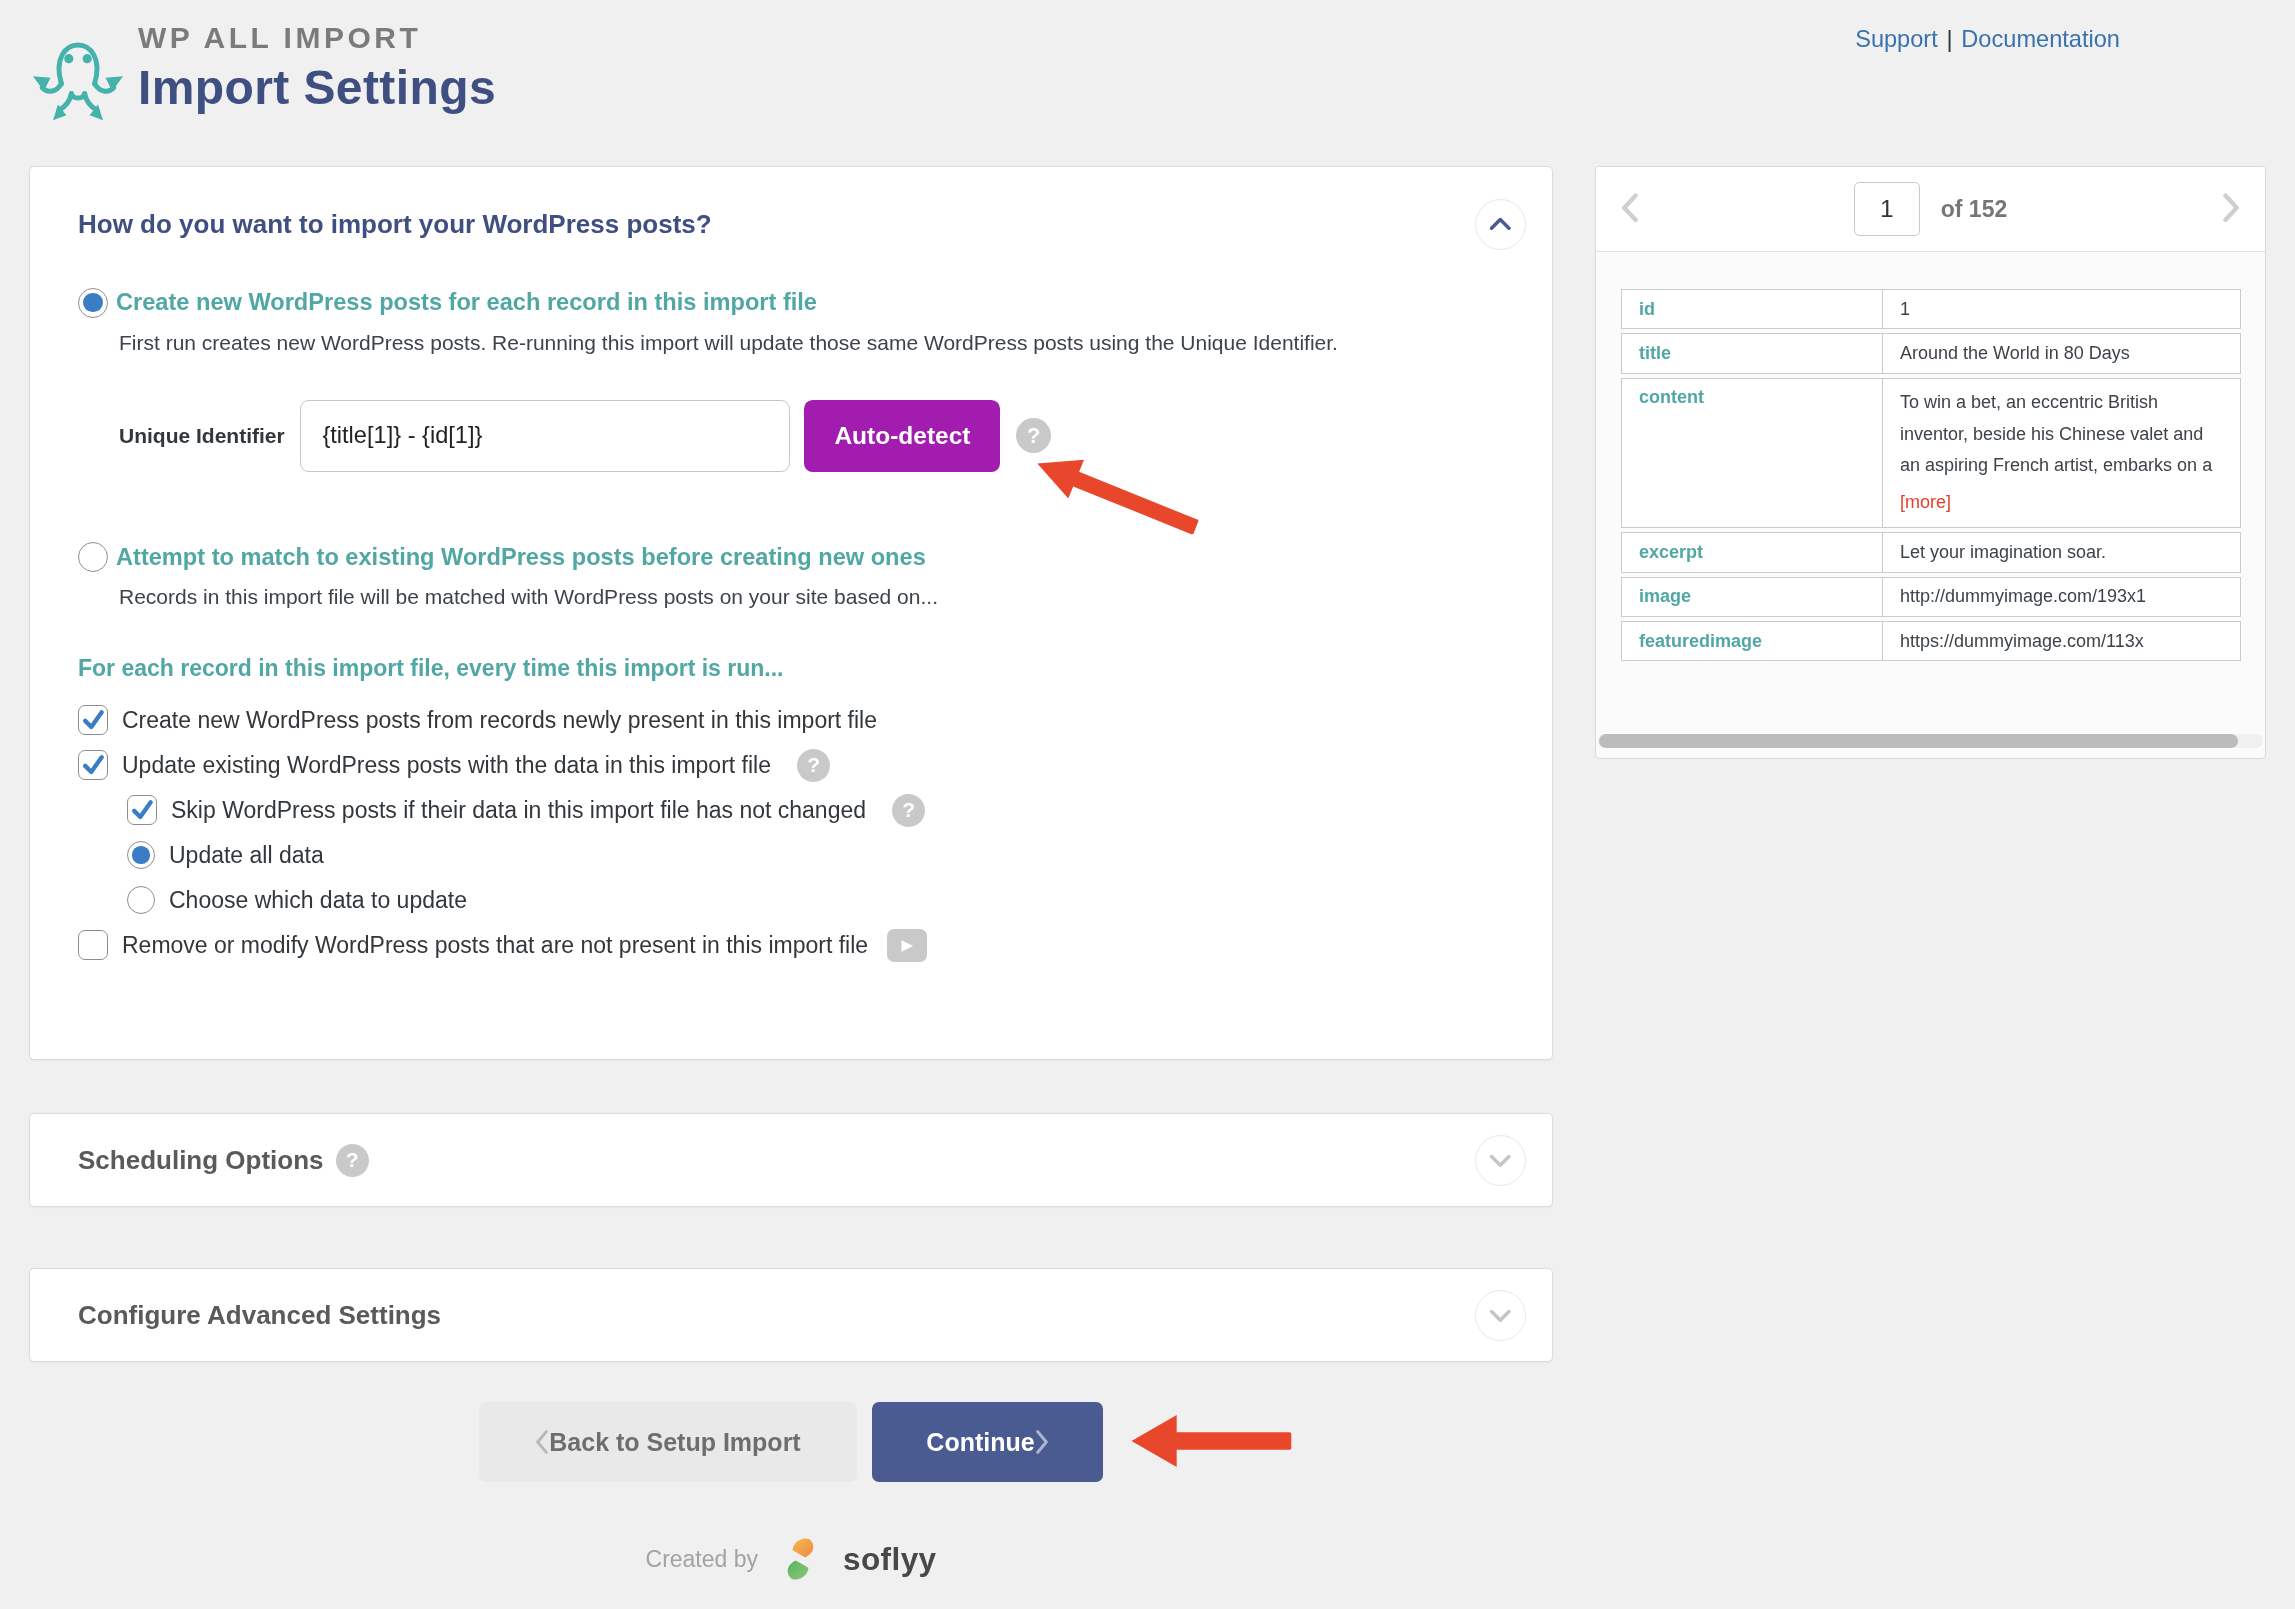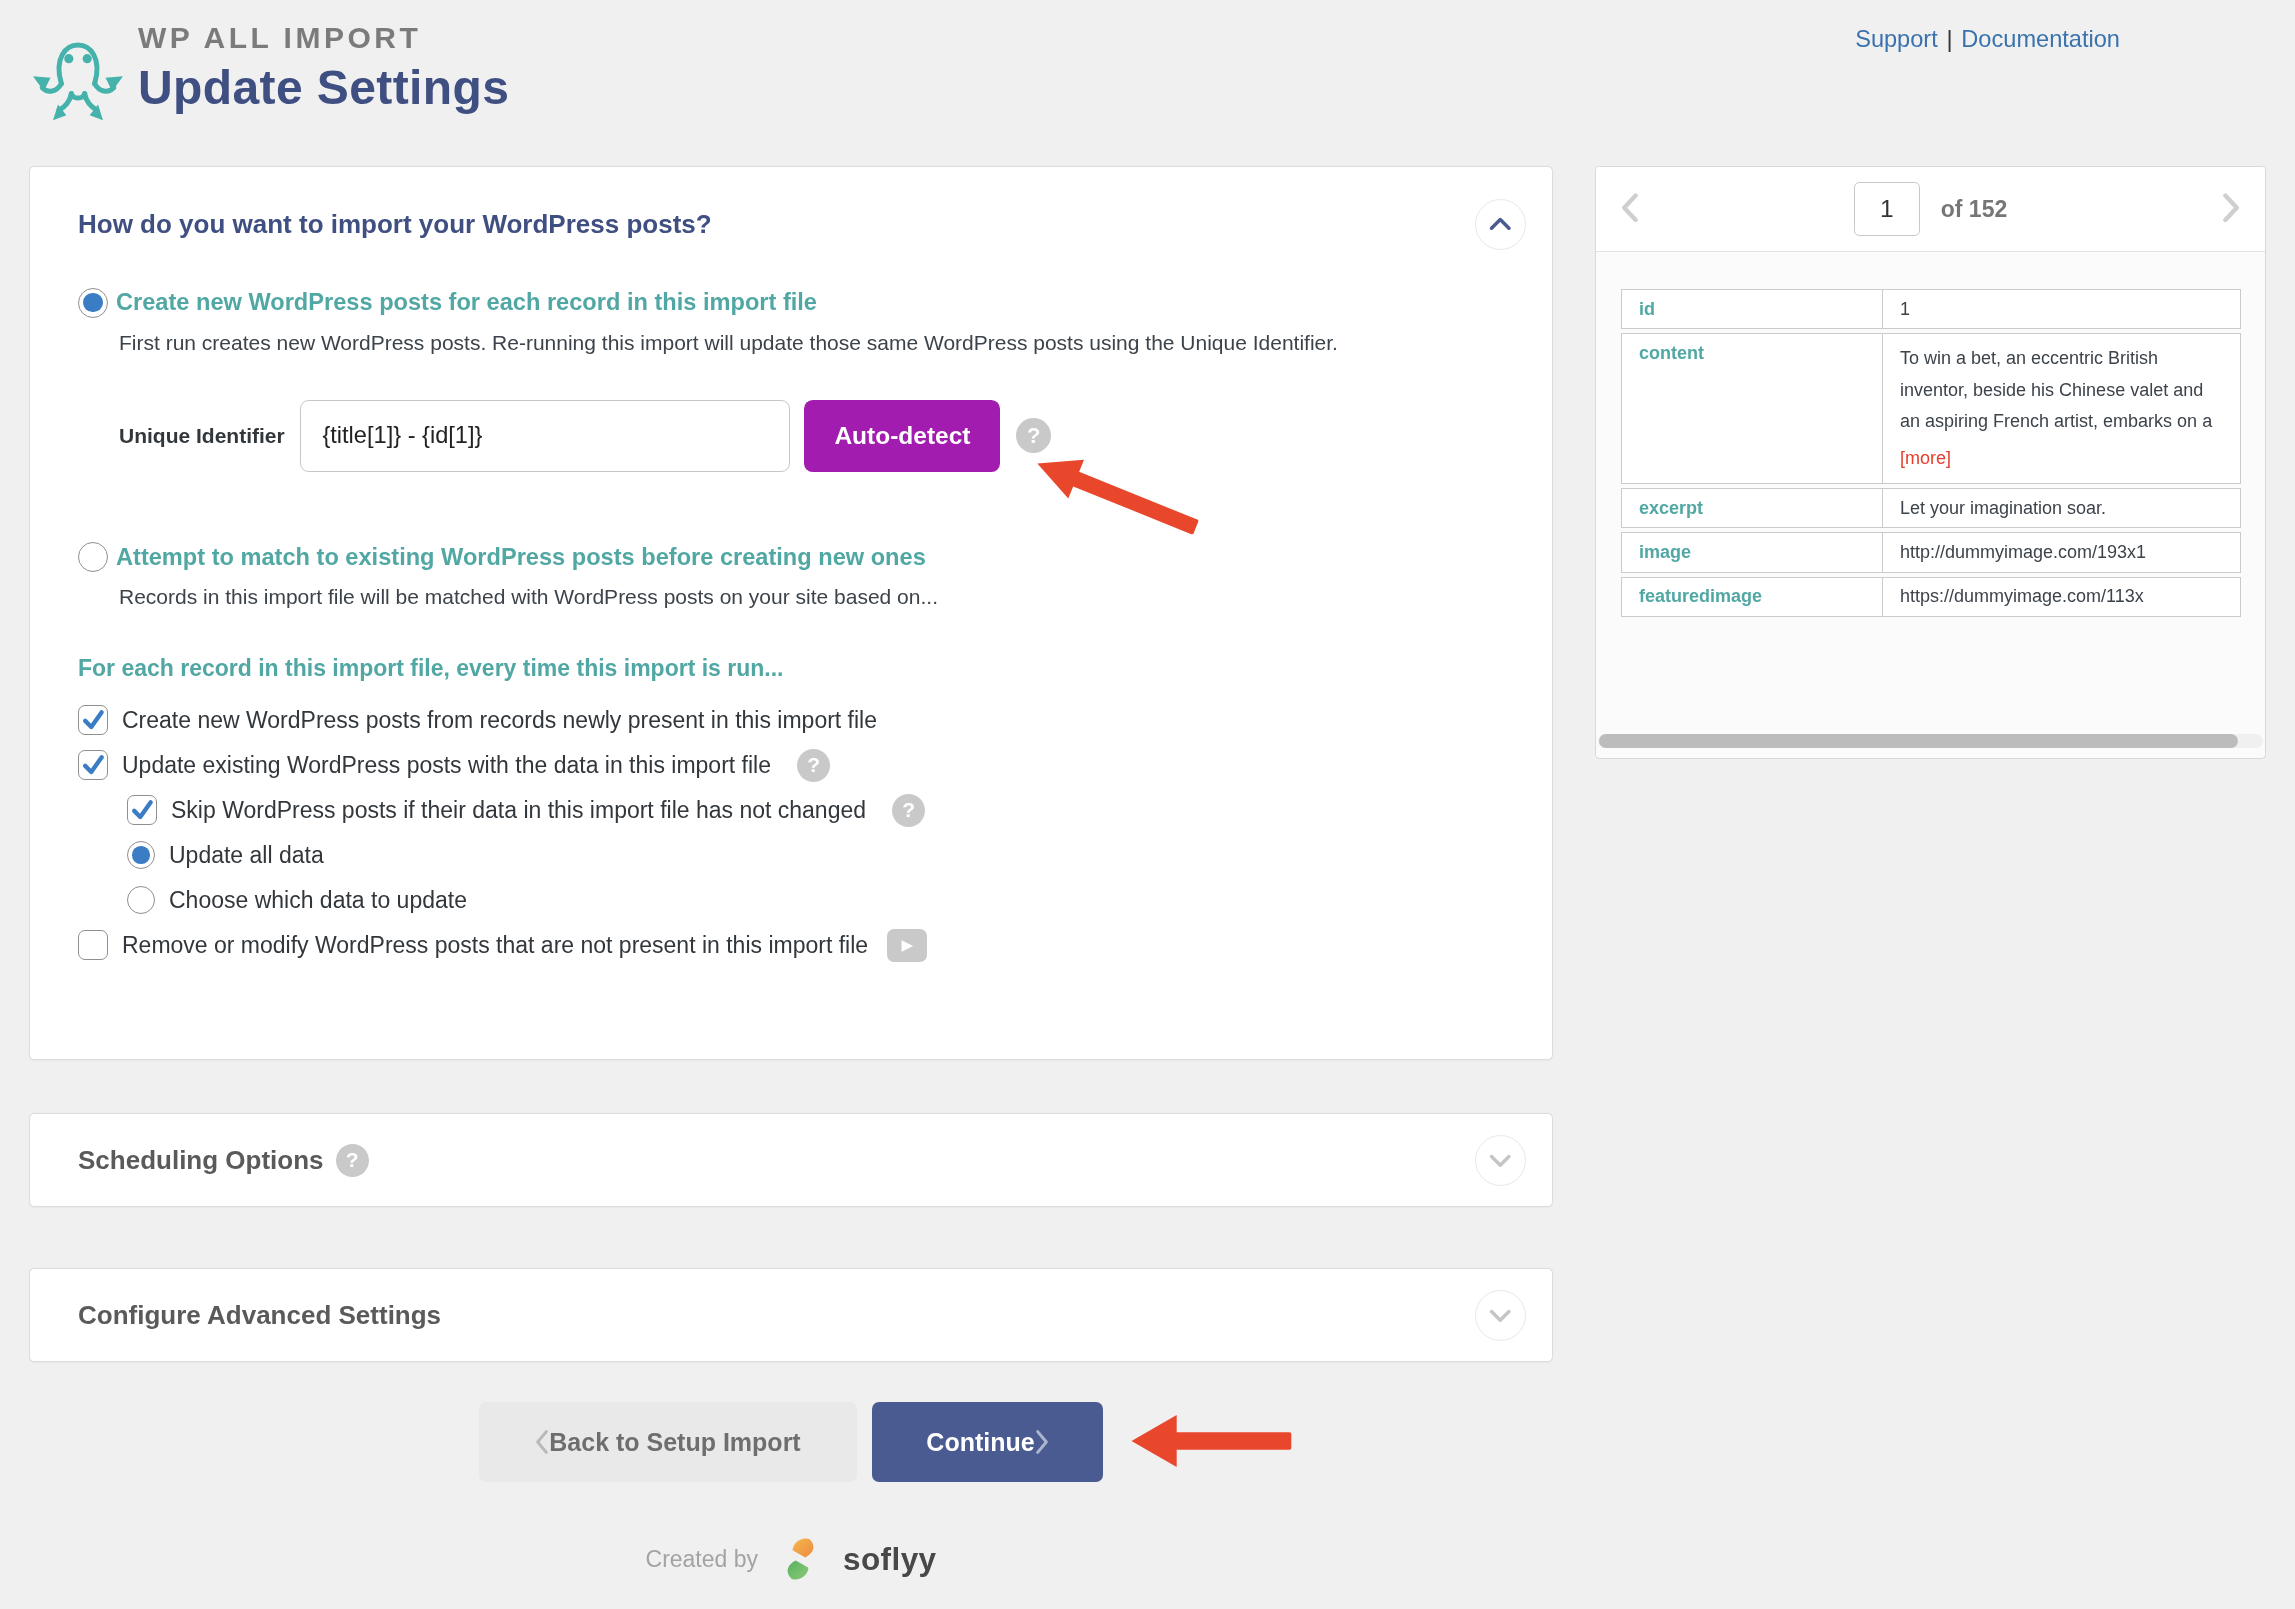--- a/index.html
+++ b/index.html
@@ -137,21 +137,21 @@
       <circle cx="45" cy="56" r="5.5"></circle>
         <circle cx="67" cy="56" r="5.5"></circle>
       <polygon points="15,95 2,77 23,79"></polygon>
       <polygon points="97,95 110,77 89,79"></polygon>
       <polygon points="26,130 42,124 32,111"></polygon>
       <polygon points="86,130 70,124 80,111"></polygon>
     </g>
   </svg>
   <div class="brand-block">
     <div class="brand-name">WP ALL IMPORT</div>
-    <div class="page-title">Update Settings</div>
+    <div class="page-title">Import Settings</div>
   </div>
   <div class="header-links">
     <a>Support</a><span class="link-divider">|</span><a>Documentation</a>
   </div>
 
   <div class="card card-main">
     <div class="question">How do you want to import your WordPress posts?</div>
     <div class="collapse-btn">
       <svg width="24.5" height="15.7" viewBox="0 0 28 18">
         <path d="M4 14 L14 4 L24 14" stroke="#4a5b91" stroke-width="4" fill="none" stroke-linecap="round" stroke-linejoin="round"></path>
@@ -312,20 +312,24 @@
       </span>
     </div>
 
     <table class="rec-table">
       <tbody>
           <tr>
         <td class="key">id</td>
         <td class="val">1</td>
       </tr>
       <tr>
+        <td class="key">title</td>
+        <td class="val">Around the World in 80 Days</td>
+      </tr>
+      <tr>
         <td class="key">content</td>
         <td class="val wrap">
           <span>To win a bet, an eccentric British inventor, beside his Chinese valet and an aspiring French artist, embarks on a</span>
           <span class="more-link">[more]</span>
         </td>
       </tr>
       <tr>
         <td class="key">excerpt</td>
         <td class="val">Let your imagination soar.</td>
       </tr>

